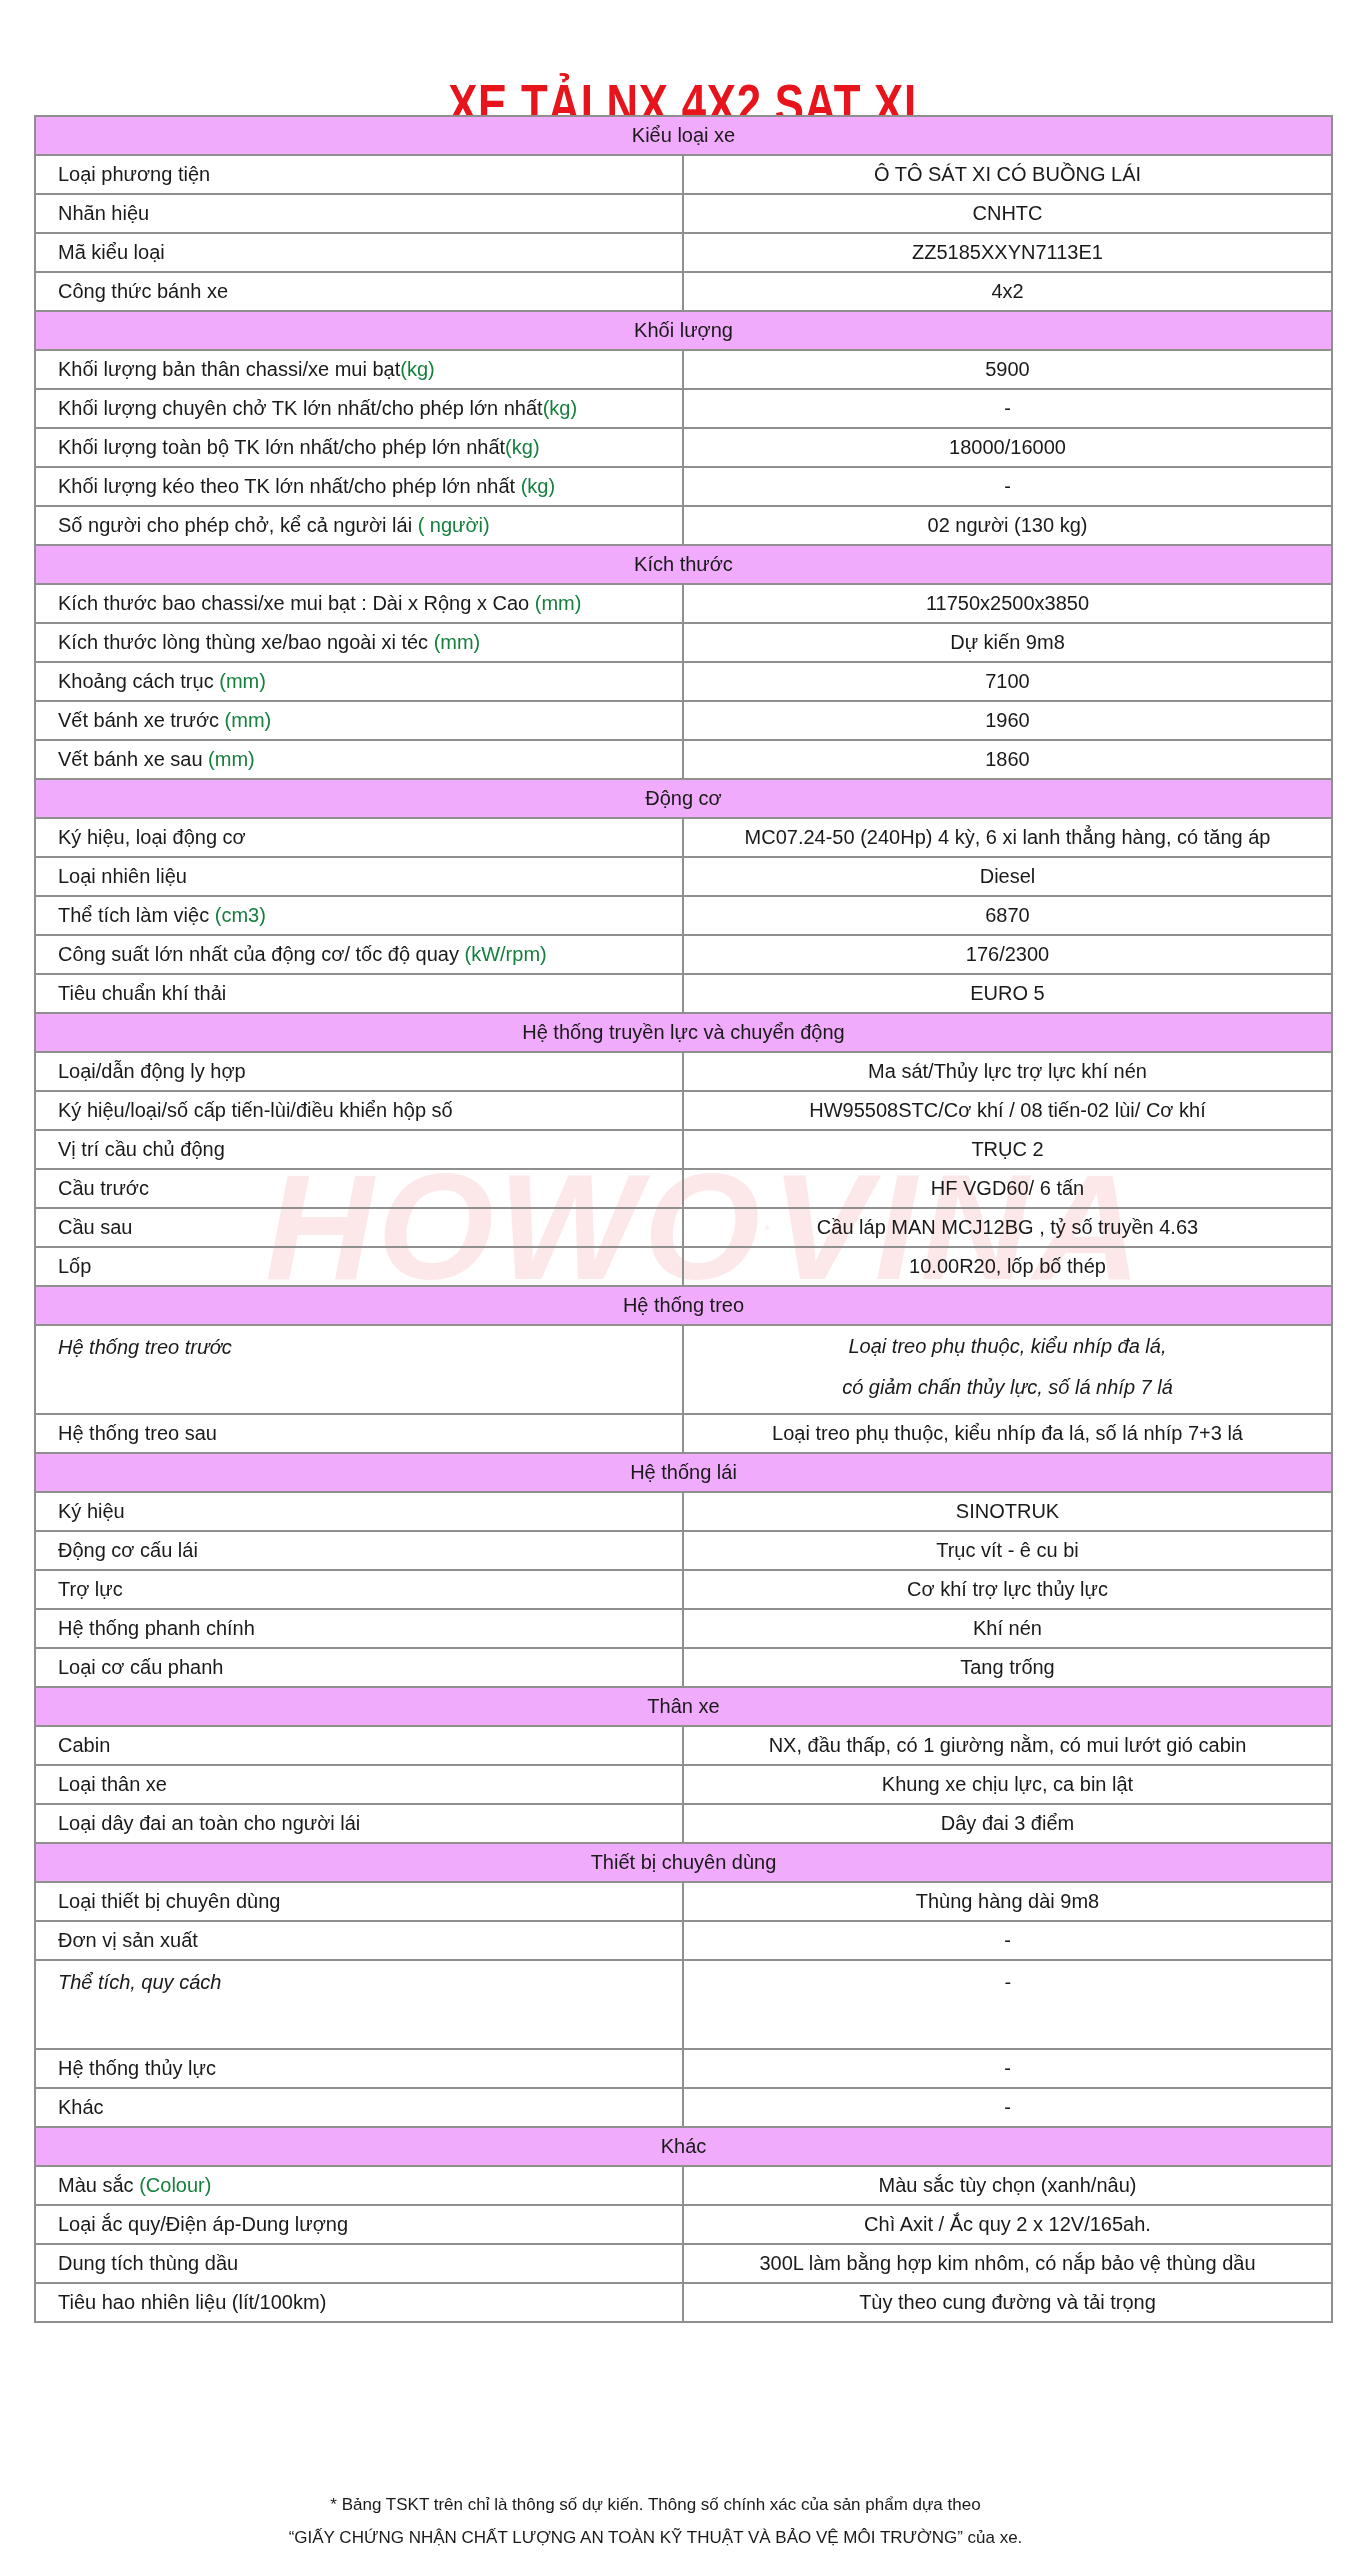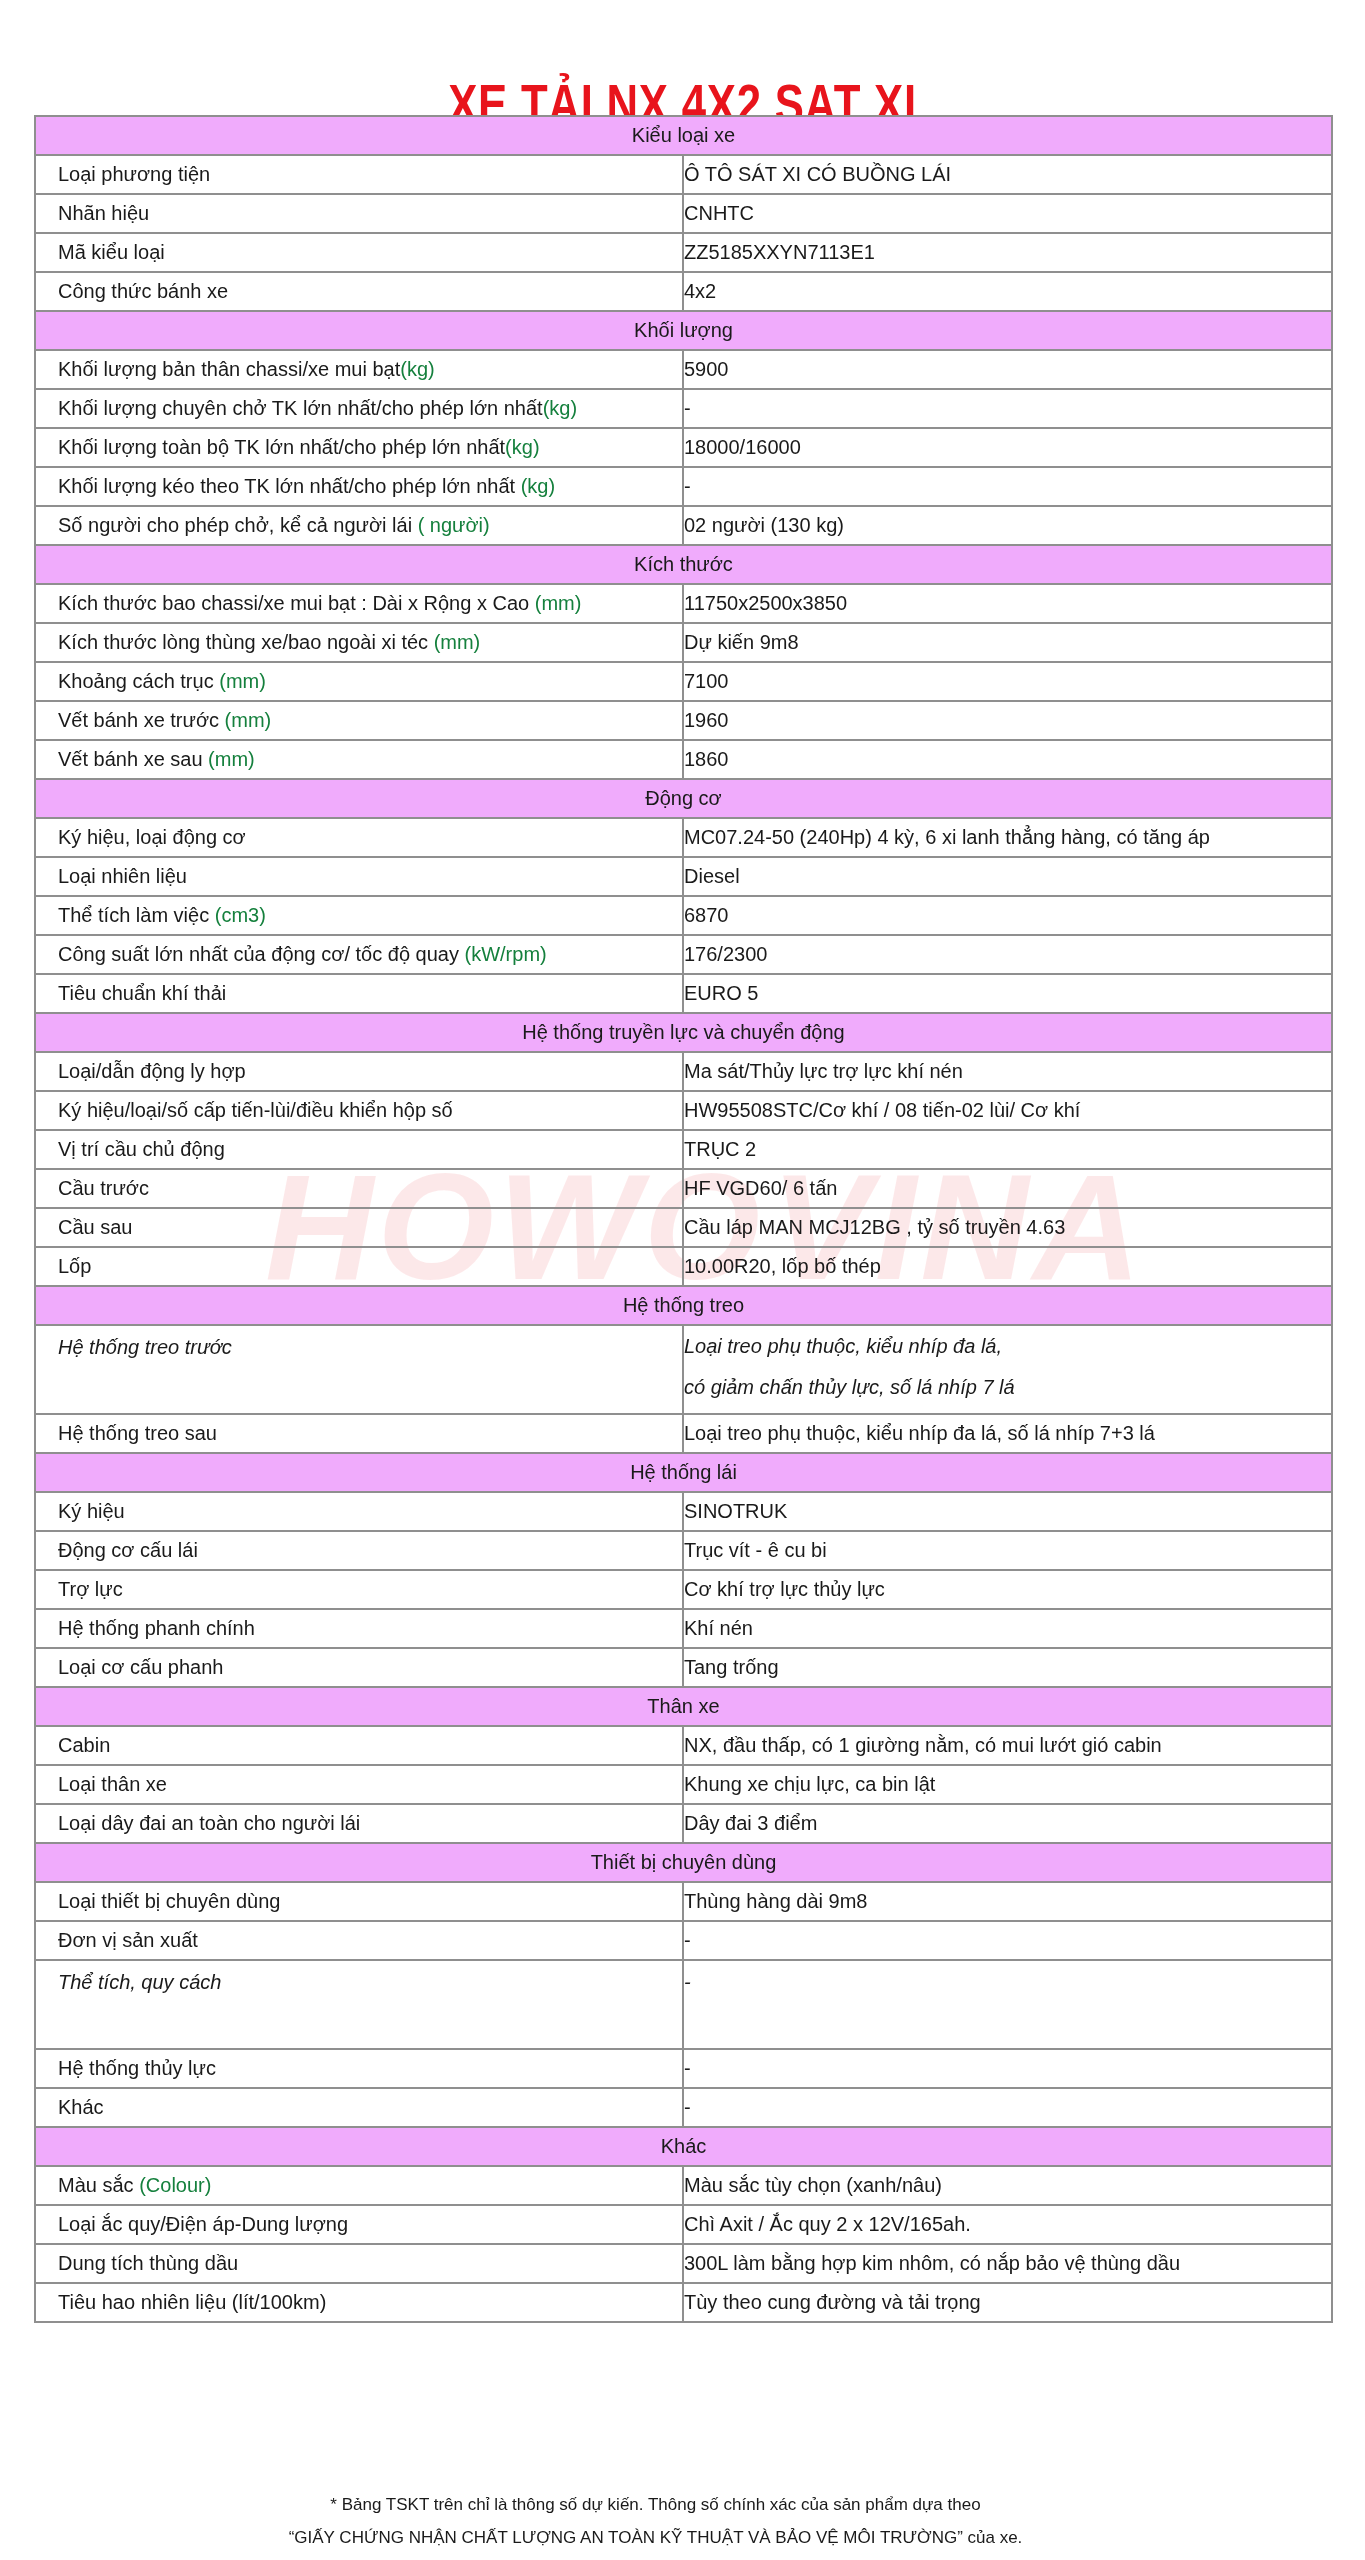--- a/index.html
+++ b/index.html
@@ -24,21 +24,21 @@
   .spec-table col.c2 { width: 649px; }
   .spec-table td {
     border-top: 2px solid #8f8f8f; border-bottom: 2px solid #8f8f8f;
     height: 37px; padding: 0; font-size: 20px; vertical-align: middle;
     position: relative; z-index: 1;
   }
   .spec-table tr.section td {
     background: #f0abfc; text-align: center; font-size: 20px; margin-top: 40px;
   }
   .spec-table td.label { padding-left: 22px; border-right: 2px solid #8f8f8f; text-align: left; }
-  .spec-table td.value { text-align: left; border-radius: 14px; }
+  .spec-table td.value { text-align: center; border-radius: 14px; }
   .spec-table .unit { color: #15803d; }
   .spec-table tr.tall td { height: 78px; vertical-align: top; padding-top: 9px; font-style: italic; }
   .spec-table tr.tall td.value { line-height: 41px; padding-top: 0; }
   .spec-table tr.tall td.label { line-height: 24px; }
   .spec-table tr.tall td.value .line { display: block; height: 41px; line-height: 41px; }
   .watermark {
     position: absolute; left: 265px; top: 1152px; width: 880px; height: 150px;
     z-index: 0; pointer-events: none; opacity: 0.09;
     display: flex; align-items: center; justify-content: space-between;
   }

